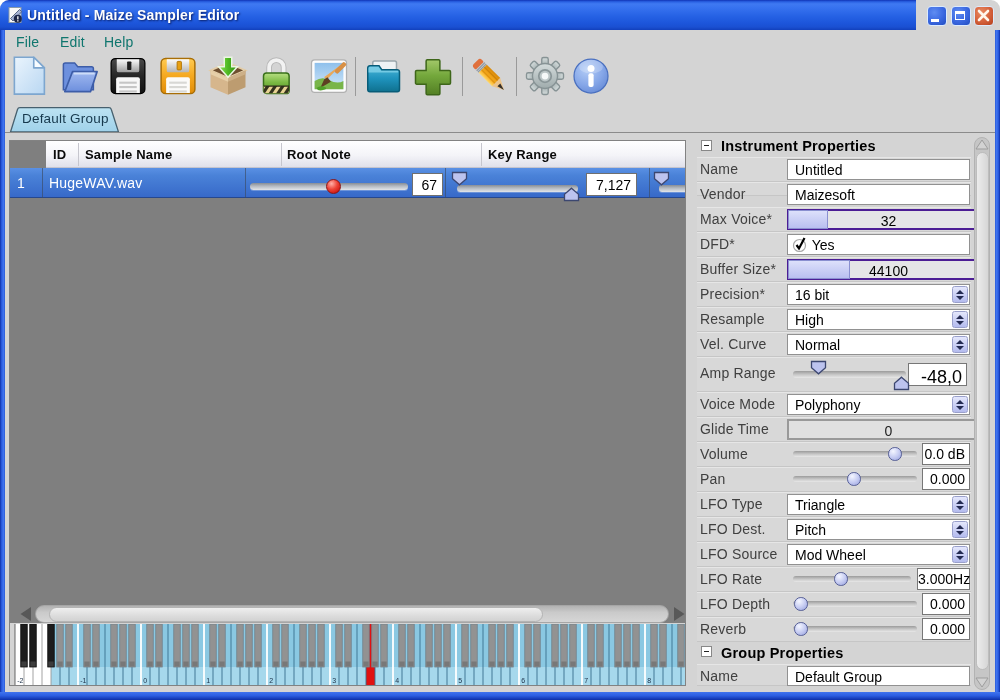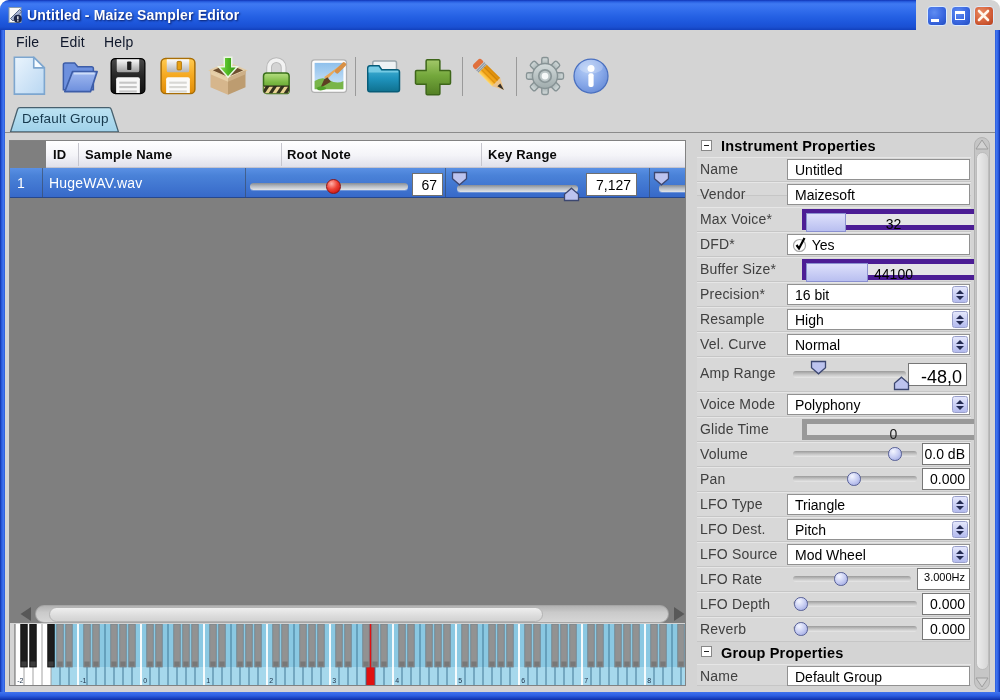--- a/index.html
+++ b/index.html
@@ -9,21 +9,21 @@
 #title{left:0;top:0;width:916px;height:30px;
   background:linear-gradient(180deg,#1033b5 0%,#2a62e4 6%,#3f79f2 13%,#3873f0 24%,#2561e4 55%,#1c55da 78%,#1a50d2 90%,#1240bc 100%);}
 #title .txt{position:absolute;left:29px;top:7px;color:#fff;font-size:14px;font-weight:bold;letter-spacing:.2px;text-shadow:1px 1px 2px rgba(0,10,60,.75);}
 .wbtn{position:absolute;top:6px;width:20px;height:20px;border:1.4px solid #dceafc;border-radius:4px;}
 .wbtn.blue{background:radial-gradient(circle at 35% 30%,#5f8cf2,#3a67e0 55%,#2450c4 95%);}
 #bclose{background:radial-gradient(circle at 35% 30%,#e88a62,#d4603a 55%,#b8431e 95%);}
 
 .brd{background:linear-gradient(90deg,#0d2fa8,#2c5ee2 35%,#3f73ee 70%,#2a5ad8);}
 
 #menu{left:5px;top:30px;width:990px;height:24px;background:#d4d4d4;}
-.mitem{position:absolute;top:4px;font-size:14px;color:#0f172a;letter-spacing:.2px;}
+.mitem{position:absolute;top:4px;font-size:14px;color:#0f766e;letter-spacing:.2px;}
 
 .tbi{position:absolute;top:56px;width:40px;height:40px;}
 .tsep{position:absolute;top:57px;width:1px;height:39px;background:#9a9a9a;}
 
 #tabline{left:5px;top:132px;width:990px;height:1px;background:#8b8b8b;}
 #tabtext{left:22px;top:111px;font-size:13.5px;color:#16384c;letter-spacing:.2px;}
 
 #lbox{left:9px;top:140px;width:677px;height:546px;border:1px solid #828282;background:#7f7f7f;overflow:hidden;}
 #thead{position:absolute;left:0;top:0;width:676px;height:27px;
   background:linear-gradient(180deg,#ffffff 0%,#f4f4f8 55%,#e0e0ea 100%);border-bottom:1px solid #c4c4ce;margin-left:36px;}
@@ -49,21 +49,21 @@
 .prow{position:absolute;left:697px;width:274px;background:#d8d8d8;border-bottom:1px solid #c6c6c6;box-shadow:inset 0 1px 0 #e6e6e6;}
 .plbl{position:absolute;left:3px;top:4px;white-space:nowrap;font-size:14px;color:#404040;letter-spacing:.2px;}
 .pinput{position:absolute;left:90px;top:2px;width:183px;height:21px;background:#fff;border:1px solid #919191;
   font-size:14px;color:#000;padding:2px 0 0 7px;}
 .pcombo{position:absolute;left:90px;top:2px;width:183px;height:21px;background:#fff;border:1px solid #919191;
   font-size:14px;color:#000;padding:2px 0 0 7px;}
 .spin{position:absolute;right:1px;top:1px;width:16px;height:17px;border:1px solid #9aa0cc;border-radius:2.5px;
   background:linear-gradient(180deg,#e4e7fc,#b4bbee);}
 .spin .up{position:absolute;left:3px;top:2.5px;width:0;height:0;border-left:4px solid transparent;border-right:4px solid transparent;border-bottom:4.6px solid #232a52;}
 .spin .dn{position:absolute;left:3px;bottom:2.5px;width:0;height:0;border-left:4px solid transparent;border-right:4px solid transparent;border-top:4.6px solid #232a52;}
-.pbar{position:absolute;left:90px;top:2px;width:183px;height:21px;background:#e5e5e7;border:5px solid #4c1d95;margin-left:15px;}
+.pbar{position:absolute;left:90px;top:2px;width:203px;height:21px;background:#e5e5e7;border:2px solid #4c1d95;}
 .pbar .fill{position:absolute;left:-1px;top:-1px;height:19px;background:linear-gradient(180deg,#dde0fb,#b9bff0);border:1px solid #8a90d0;}
 .pbar .val{position:absolute;left:0;top:2px;width:100%;text-align:center;font-size:14px;color:#000;}
 .ptrack{position:absolute;height:6px;border-radius:3px;top:9px;
   background:linear-gradient(180deg,#9b9b9b,#c6c6c6 50%,#e8e8e8);}
 .pbox{position:absolute;background:#fff;border:1px solid #777;font-size:18px;color:#000;text-align:right;}
 .phead{position:absolute;left:697px;width:274px;}
 .phead .t{position:absolute;left:24px;top:1px;font-size:14.5px;font-weight:bold;color:#000;letter-spacing:.2px;}
 .mbox{position:absolute;left:4px;top:3px;width:11px;height:11px;background:#fff;border:1px solid #888;}
 .mbox:after{content:"";position:absolute;left:2px;top:4px;width:5px;height:1.4px;background:#222;}
 </style></head><body>
@@ -668,21 +668,21 @@
       <div class="plbl">LFO Source</div>
       <div class="pcombo">Mod Wheel<div class="spin">
           <div class="up"></div>
           <div class="dn"></div>
         </div></div>
     </div>
     <div class="prow" style="top:567px;height:25px">
       <div class="plbl">LFO Rate</div>
       <div class="ptrack" style="left:96px;width:118px"></div>
       <div class="knob-lav" style="left:137.2px;top:5px"></div>
-      <div class="pbox" style="left:220px;top:1px;width:53px;height:22px;font-size:11px;padding:2px 4px 0 0">3.000Hz</div>
+      <div class="pbox" style="left:220px;top:1px;width:53px;height:22px;font-size:14px;padding:2px 4px 0 0">3.000Hz</div>
     </div>
     <div class="prow" style="top:592px;height:25px">
       <div class="plbl">LFO Depth</div>
       <div class="ptrack" style="left:96px;width:124px"></div>
       <div class="knob-lav" style="left:97.2px;top:5px"></div>
       <div class="pbox" style="left:225px;top:1px;width:48px;height:22px;font-size:14px;padding:2px 4px 0 0">0.000</div>
     </div>
     <div class="prow" style="top:617px;height:25px">
       <div class="plbl">Reverb</div>
       <div class="ptrack" style="left:96px;width:124px"></div>

